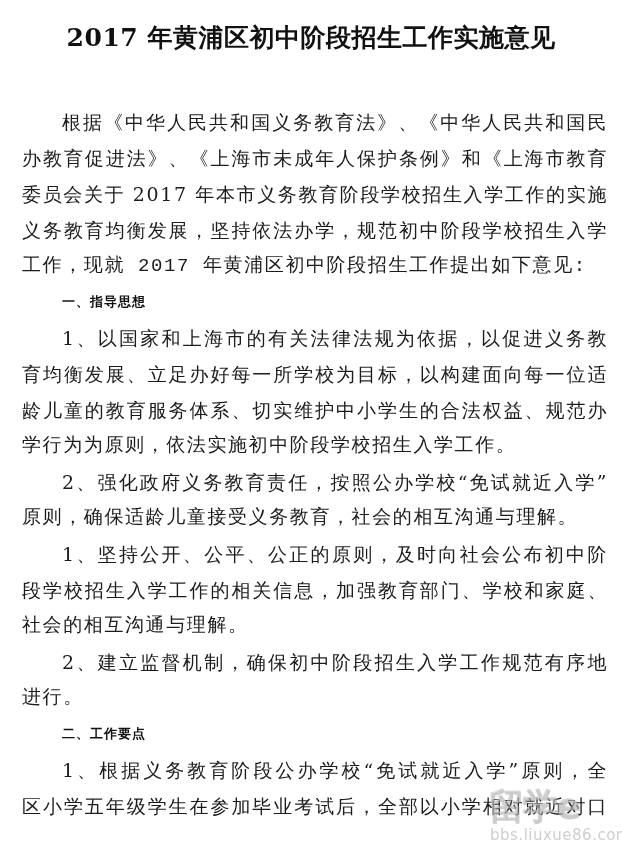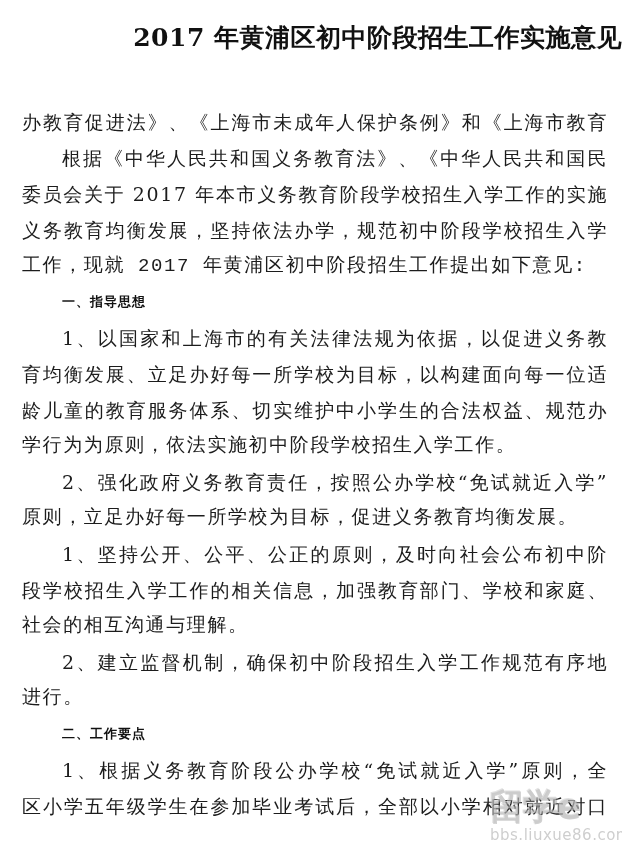--- a/index.html
+++ b/index.html
@@ -1,19 +1,19 @@
 <!DOCTYPE html>
 <html><head>
 <meta charset="utf-8">
 <style>
   html, body { margin: 0; padding: 0; background: #ffffff; }
   body { width: 622px; height: 847px; overflow: hidden; position: relative; }
   .page { position: absolute; left: 0; top: 0; width: 622px; height: 847px; background: #fff; color: #1a1a1a; }
   .title {
-    position: absolute; left: 0; top: 20px; width: 622px; text-align: right;
+    position: absolute; left: 0; top: 20px; width: 622px; text-align: center;
     font-family: "DejaVu Serif", "Liberation Serif", serif; font-weight: bold;
     font-size: 25px; line-height: 36px; color: #111; letter-spacing: 0.5px;
   }
   .body {
     position: absolute; left: 22px; top: 104px; width: 586px;
     font-family: "DejaVu Serif", "Liberation Serif", serif;
     font-size: 19px; line-height: 36px; color: #1c1c1c;
     letter-spacing: 1.6px;
   }
   .line { height: 36px; white-space: nowrap; overflow: visible; text-align: justify; text-align-last: justify; }
@@ -39,35 +39,35 @@
   }
 </style>
 </head>
 <body>
 
 <div class="page">
   <div class="title">2017 年黄浦区初中阶段招生工作实施意见</div>
 
   <div class="body">
 
+    <div class="line indent">根据《中华人民共和国义务教育法》、《中华人民共和国民</div>
     <div class="line">办教育促进法》、《上海市未成年人保护条例》和《上海市教育</div>
-    <div class="line indent">根据《中华人民共和国义务教育法》、《中华人民共和国民</div>
     <div class="line">委员会关于 2017 年本市义务教育阶段学校招生入学工作的实施</div>
     <div class="line">义务教育均衡发展，坚持依法办学，规范初中阶段学校招生入学</div>
     <div class="line last">工作，现就 2017 年黄浦区初中阶段招生工作提出如下意见:</div>
 
     <div class="heading">一、指导思想</div>
 
     <div class="line indent">1、以国家和上海市的有关法律法规为依据，以促进义务教</div>
     <div class="line">育均衡发展、立足办好每一所学校为目标，以构建面向每一位适</div>
     <div class="line">龄儿童的教育服务体系、切实维护中小学生的合法权益、规范办</div>
     <div class="line last">学行为为原则，依法实施初中阶段学校招生入学工作。</div>
 
     <div class="line indent">2、强化政府义务教育责任，按照公办学校“免试就近入学”</div>
-    <div class="line last">原则，立足办好每一所学校为目标，促进义务教育均衡发展。</div>
+    <div class="line last">原则，确保适龄儿童接受义务教育，社会的相互沟通与理解。</div>
 
     <div class="line indent">1、坚持公开、公平、公正的原则，及时向社会公布初中阶</div>
     <div class="line">段学校招生入学工作的相关信息，加强教育部门、学校和家庭、</div>
     <div class="line last">社会的相互沟通与理解。</div>
 
     <div class="line indent">2、建立监督机制，确保初中阶段招生入学工作规范有序地</div>
     <div class="line last">进行。</div>
 
     <div class="heading">二、工作要点</div>
 

